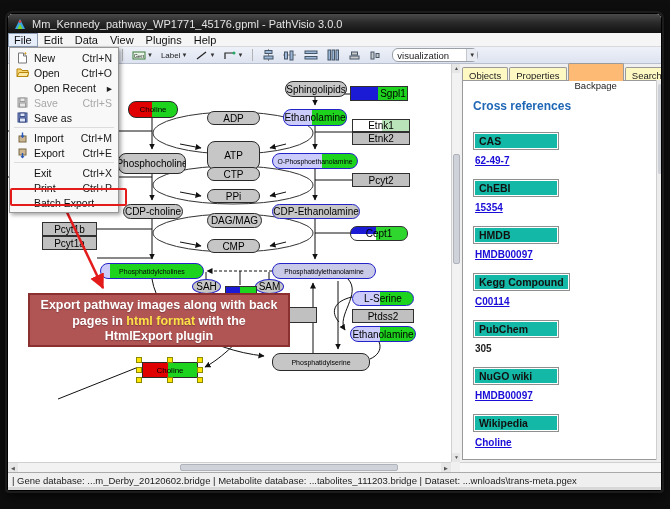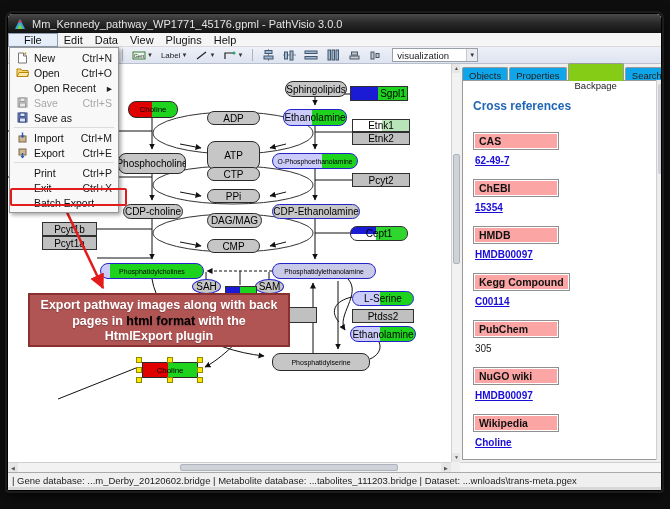--- a/index.html
+++ b/index.html
@@ -24,21 +24,21 @@
     padding-left:6px; border-radius:4px 4px 0 0;
   }
   #titlebar .appicon { width:12px; height:12px; margin-right:6px; flex:0 0 auto; }
   
   #menubar {
     position:absolute; left:0; top:19px; right:0; height:14px;
     background:#f5f5f5; border-bottom:1px solid #d9d9d9;
     display:flex; align-items:center; font-size:11px; color:#111;
   }
   #menubar .mitem { padding:0 6px; height:14px; line-height:14px; }
-  #menubar .mitem.open { background:#e6eefa; border:1px solid #8a9ab0; line-height:12px; padding:0 15px; }
+  #menubar .mitem.open { background:#e6eefa; border:1px solid #8a9ab0; line-height:12px; padding:0 5px; }
   
   #toolbar {
     position:absolute; left:0; top:33px; right:0; height:17px;
     background:linear-gradient(#eef1f8,#dde3f0);
     border-bottom:1px solid #b9bfcc;
     display:flex; align-items:center; gap:4px; padding:0 4px; font-size:10px; color:#222;
   }
   .tsep { width:1px; height:12px; background:#b3b3b3; margin:0 3px; }
   .combo {
     background:#fff; border:1px solid #9aa0a8; height:14px; display:flex;
@@ -60,34 +60,34 @@
     background:#f2f2f2; border-left:1px solid #d0d0d0;
   }
   #vscroll .thumb { position:absolute; left:1px; width:7px; top:90px; height:110px; background:#cfd2d8; border:1px solid #aeb2ba; border-radius:2px; }
   #vscroll .arr { position:absolute; left:0; width:9px; height:9px; font-size:5px; color:#555; text-align:center; line-height:9px; background:#e6e6e6; }
   #sidebar {
     position:absolute; left:452px; top:50px; width:203px; height:398px;
     background:#f0f0f0;
   }
   
   #tabs { position:absolute; left:2px; top:0; right:0; height:17px; display:flex; align-items:flex-end; font-size:9.5px; color:#222; }
-  .tab { border:1px solid #9a9a9a; border-bottom:none; background:#0ea5e9; padding:2px 6px 1px; margin-right:1px; border-radius:2px 2px 0 0; height:14px; }
-  .tab.active { background:#84cc16; height:17px; padding-top:16px; position:relative; z-index:2; }
+  .tab { border:1px solid #9a9a9a; border-bottom:none; background:#fef9c3; padding:2px 6px 1px; margin-right:1px; border-radius:2px 2px 0 0; height:14px; }
+  .tab.active { background:#fdba74; height:17px; padding-top:16px; position:relative; z-index:2; }
   #sidepanel {
     position:absolute; left:2px; top:16px; right:2px; bottom:2px;
     background:#fff; border:1px solid #9a9a9a; padding:8px 10px 0 10px; overflow:hidden;
   }
   #sidepanel h2 { margin:10px 0 18px 0; font-size:12px; color:#1f66b5; }
   .xref { margin-bottom:12px; }
   .xref .hdrbox {
-    display:inline-block; min-width:86px; border:1px solid #8f8f8f; background:#fca5a5;
+    display:inline-block; min-width:86px; border:1px solid #8f8f8f; background:#14b8a6;
     box-shadow:inset 0 0 0 1px #fff; padding:2px 5px; font-size:10.5px; font-weight:bold; color:#111;
   }
   .xref .val { display:block; margin:5px 0 0 2px; font-size:10px; font-weight:bold; color:#1a0dd8; text-decoration:underline; }
-  .xref .val.plain { color:#222; text-decoration:none; font-weight:normal; }
+  .xref .val.plain { color:#222; text-decoration:none; font-weight:bold; }
   #side-scroll { position:absolute; right:0; top:16px; width:7px; bottom:2px; background:#ececec; border-left:1px solid #cfcfcf; }
   #side-scroll .thumb { position:absolute; left:1px; top:4px; width:5px; height:90px; background:#cdd0d6; border-radius:2px; }
   
   #hscroll {
     position:absolute; left:0; top:448px; width:443px; height:10px;
     background:#f2f2f2; border-top:1px solid #d0d0d0;
   }
   #hscroll .thumb { position:absolute; top:1px; height:7px; left:172px; width:218px; background:#cfd2d8; border:1px solid #aeb2ba; border-radius:2px; }
   #hscroll .arr { position:absolute; top:0; width:10px; height:10px; font-size:5px; color:#555; text-align:center; line-height:10px; background:#e6e6e6; }
   #hscroll2 { position:absolute; left:452px; top:448px; width:203px; height:10px; background:#f6f6f6; border-top:1px solid #d0d0d0; }
@@ -121,21 +121,21 @@
     border-radius: 7px;
   }
   .handle { position:absolute; width:6px; height:6px; background:#ffe400; border:1px solid #8a8a00; z-index:4; }
   
   #annotation {
     position:absolute; left:20px; top:229px; width:262px; height:54px;
     background:#b05454; border:2px solid #8a3030; color:#fff;
     font-size:12.5px; font-weight:bold; text-align:center; line-height:1.25;
     padding-top:3px; z-index:10; text-shadow:0 1px 1px rgba(0,0,0,.25);
   }
-  #annotation .hl { color:#000000; }
+  #annotation .hl { color:#fde047; }
   
   #filemenu {
     position:absolute; left:1px; top:33px; width:110px;
     background:#f8f8f8; border:1px solid #979797; box-shadow:2px 2px 4px rgba(0,0,0,.35);
     z-index:50; font-size:10.5px; color:#111; padding:2px 0;
   }
   .fm-row { height:15px; display:flex; align-items:center; padding:0 6px 0 4px; }
   .fm-row .ic { width:16px; height:12px; flex:0 0 auto; display:flex; align-items:center; justify-content:center; }
   .fm-row .lbl { margin-left:4px; }
   .fm-row .sc { margin-left:auto; color:#222; }
@@ -235,21 +235,21 @@
           <rect x="2" y="6" width="9" height="3" fill="#c9c9c9" stroke="#456"></rect>
           <rect x="3.5" y="2" width="6" height="3" fill="#c9c9c9" stroke="#456"></rect>
         </svg>
     </div>
     <div class="tbtn">
       <svg width="13" height="11" viewBox="0 0 13 11">
           <rect x="2" y="2" width="3" height="7" fill="#c9c9c9" stroke="#456"></rect>
           <rect x="7" y="3.5" width="3" height="4" fill="#c9c9c9" stroke="#456"></rect>
         </svg>
     </div>
-    <div class="combo" style="width:86px; margin-left:4px;">
+    <div class="combo" style="width:86px; margin-left:4px;border-radius:6px;">
       <span>visualization</span>
       <span class="caret">▼</span>
     </div>
   </div>
 
   <div id="canvas">
     <svg id="diagram-lines" viewBox="0 0 443 398">
       <defs>
         <marker id="ah" markerWidth="7" markerHeight="7" refX="5.5" refY="3" orient="auto">
           <polygon points="0,0 6,3 0,6" fill="#111"></polygon>
@@ -489,28 +489,28 @@
             <path d="M5.5,6 v5" stroke="#2a58b8" stroke-width="1.4"></path>
             <path d="M3.5,9 L5.5,11.5 L7.5,9" fill="#2a58b8"></path>
           </svg>
         </span>
       <span class="lbl">Export</span>
       <span class="sc">Ctrl+E</span>
     </div>
     <div class="fm-sep"></div>
     <div class="fm-row">
       <span class="ic"></span>
+      <span class="lbl">Exit</span>
+      <span class="sc">Ctrl+X</span>
+    </div>
+    <div class="fm-row">
+      <span class="ic"></span>
       <span class="lbl">Print</span>
       <span class="sc">Ctrl+P</span>
     </div>
     <div class="fm-row">
       <span class="ic"></span>
-      <span class="lbl">Exit</span>
-      <span class="sc">Ctrl+X</span>
-    </div>
-    <div class="fm-row">
-      <span class="ic"></span>
       <span class="lbl">Batch Export</span>
     </div>
   </div>
   <div id="batch-highlight"></div>
 
 </div>
 
 </body></html>

